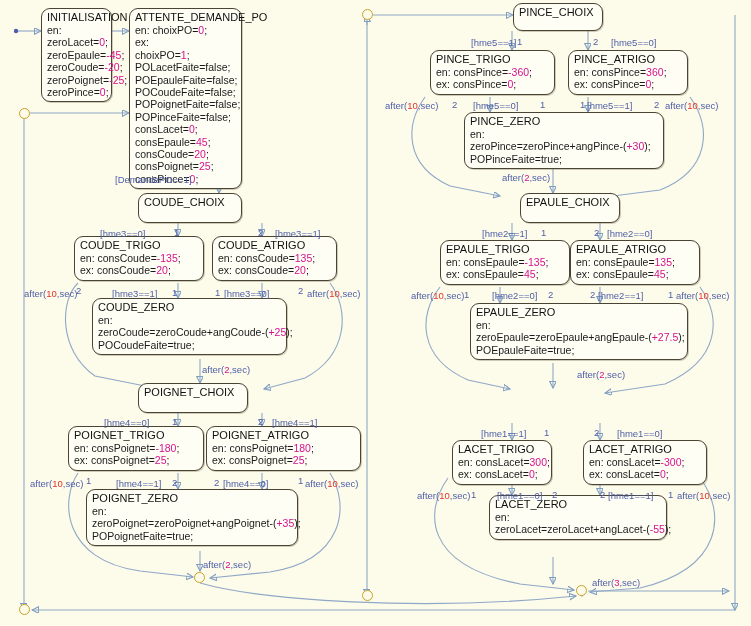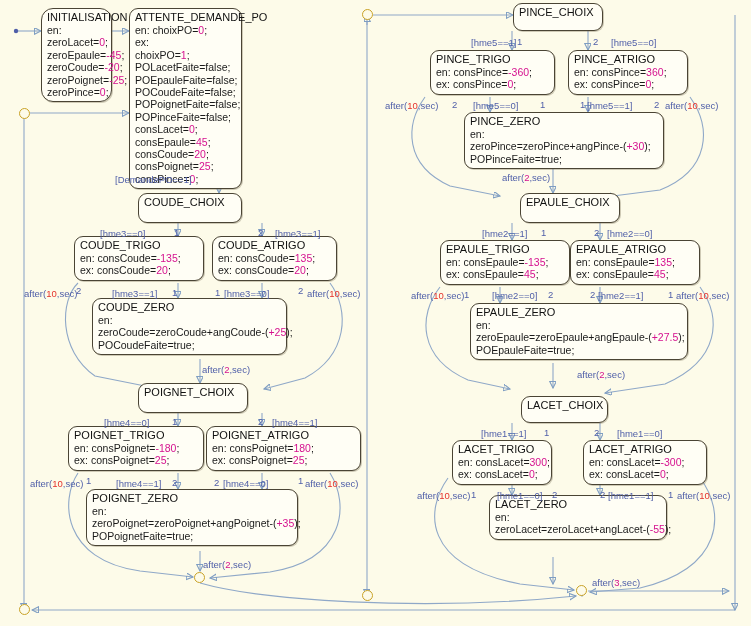--- a/index.html
+++ b/index.html
@@ -143,21 +143,21 @@
     </g>
   </svg>
 
   <div class="junc" style="left:19px;  top:108px;"></div>
   <div class="junc" style="left:19px;  top:604px;"></div>
   <div class="junc" style="left:194px; top:572px;"></div>
   <div class="junc" style="left:362px; top:9px;"></div>
   <div class="junc" style="left:362px; top:590px;"></div>
   <div class="junc" style="left:576px; top:585px;"></div>
 
-  <div class="state" style="left:41px;top:8px;width:71px;border-radius:12px;">
+  <div class="state" style="left:41px;top:8px;width:71px;">
     <div class="nm">INITIALISATION</div>
     <div class="ln">en:</div>
     <div class="ln">zeroLacet=<span class="num">0</span>;</div>
     <div class="ln">zeroEpaule=<span class="num">-45</span>;</div>
     <div class="ln">zeroCoude=<span class="num">-20</span>;</div>
     <div class="ln">zeroPoignet=<span class="num">-25</span>;</div>
     <div class="ln">zeroPince=<span class="num">0</span>;</div>
   </div>
 
   <div class="state" style="left:129px;top:8px;width:113px;">
@@ -250,23 +250,20 @@
     <div class="ln">en: consEpaule=<span class="num">135</span>;</div>
     <div class="ln">ex: consEpaule=<span class="num">45</span>;</div>
   </div>
   <div class="state" style="left:470px;top:303px;width:218px;">
     <div class="nm">EPAULE_ZERO</div>
     <div class="ln">en:</div>
     <div class="ln">zeroEpaule=zeroEpaule+angEpaule-(<span class="num">+27.5</span>);</div>
     <div class="ln">POEpauleFaite=true;</div>
   </div>
 
-  <div class="state" style="left:521px;top:396px;width:87px;height:27px;">
-    <div class="nm">LACET_CHOIX</div>
-  </div>
   <div class="state" style="left:452px;top:440px;width:100px;">
     <div class="nm">LACET_TRIGO</div>
     <div class="ln">en: consLacet=<span class="num">300</span>;</div>
     <div class="ln">ex: consLacet=<span class="num">0</span>;</div>
   </div>
   <div class="state" style="left:583px;top:440px;width:124px;">
     <div class="nm">LACET_ATRIGO</div>
     <div class="ln">en: consLacet=<span class="num">-300</span>;</div>
     <div class="ln">ex: consLacet=<span class="num">0</span>;</div>
   </div>

